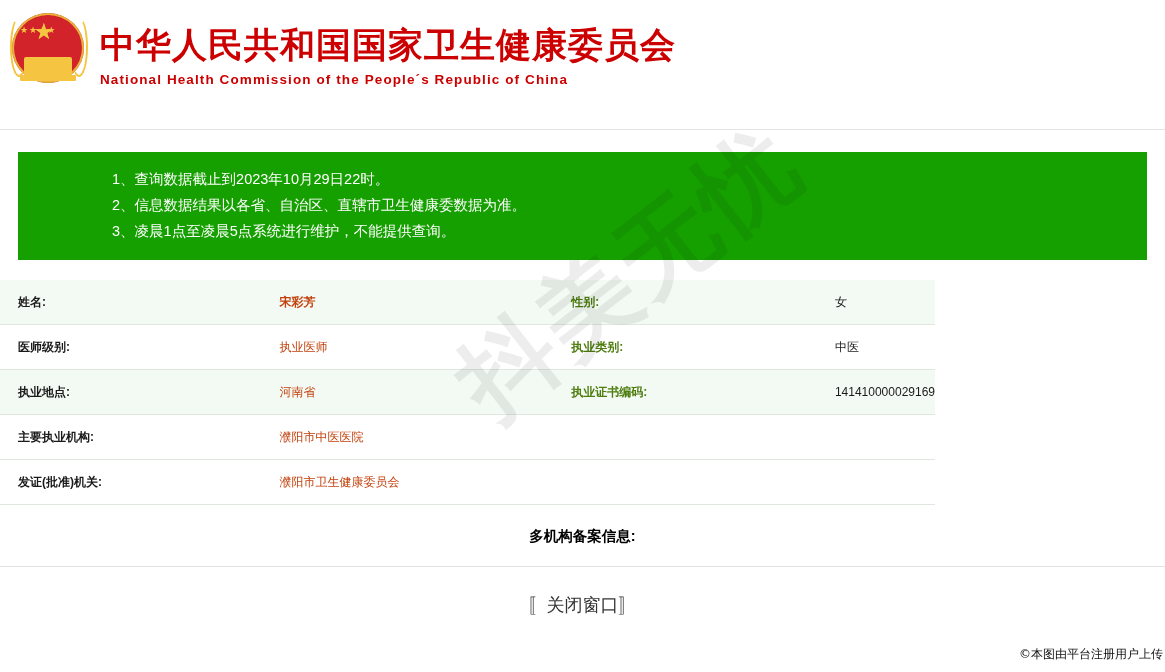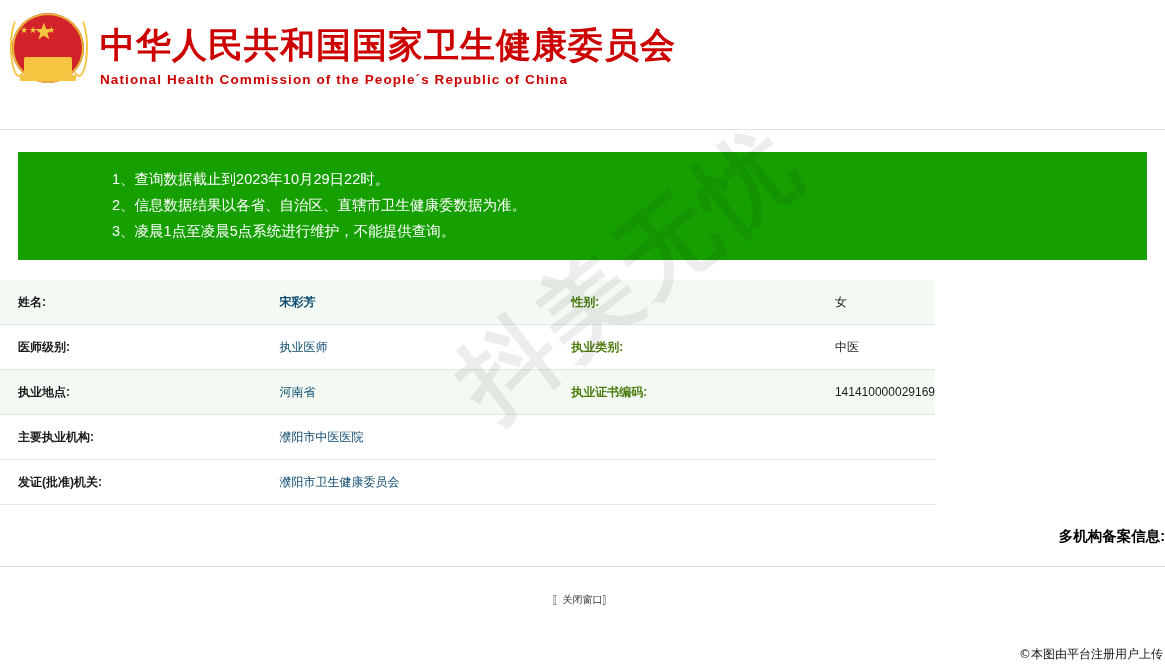--- a/index.html
+++ b/index.html
@@ -165,51 +165,51 @@
     height: 18px;
   }
   td.lbl {
     width: 322px;
     padding-left: 18px;
     font-weight: bold;
     color: #1a1a1a;
   }
   td.val {
     width: 338px;
-    color: #0c4a6e;
+    color: #c2410c;
   }
   td.lbl2 {
     width: 322px;
     padding-left: 18px;
     font-weight: bold;
     color: #4d7c0f;
   }
   td.val2 {
     color: #1a1a1a;
     padding-left: 2px;
   }
   td.val-name {
     font-weight: bold;
   }
   .span-wide {
     color: #1a1a1a;
   }
 
   
   .multi-org {
-    text-align: right;
+    text-align: center;
     font-weight: bold;
     font-size: 14.5px;
     padding: 22px 0 20px 0;
     border-bottom: 1px solid #e2e2e2;
     background: #ffffff;
   }
   .close-row {
     text-align: center;
-    font-size: 10px;
+    font-size: 18px;
     padding: 26px 0 10px 0;
     background: #ffffff;
   }
   .close-link {
     color: #333;
     cursor: pointer;
     text-decoration: none;
   }
 
   

